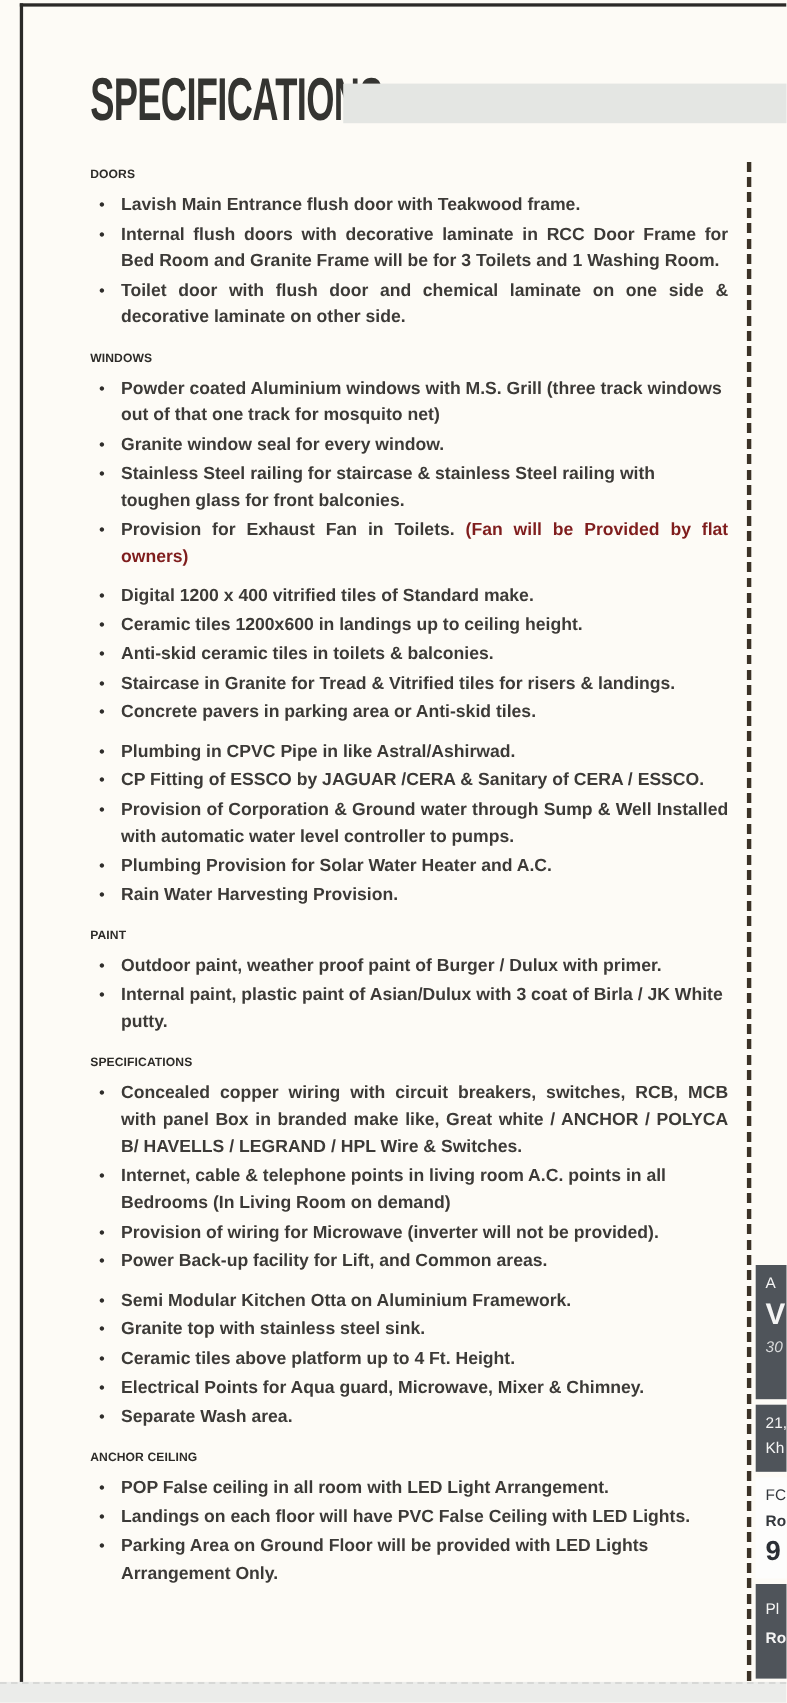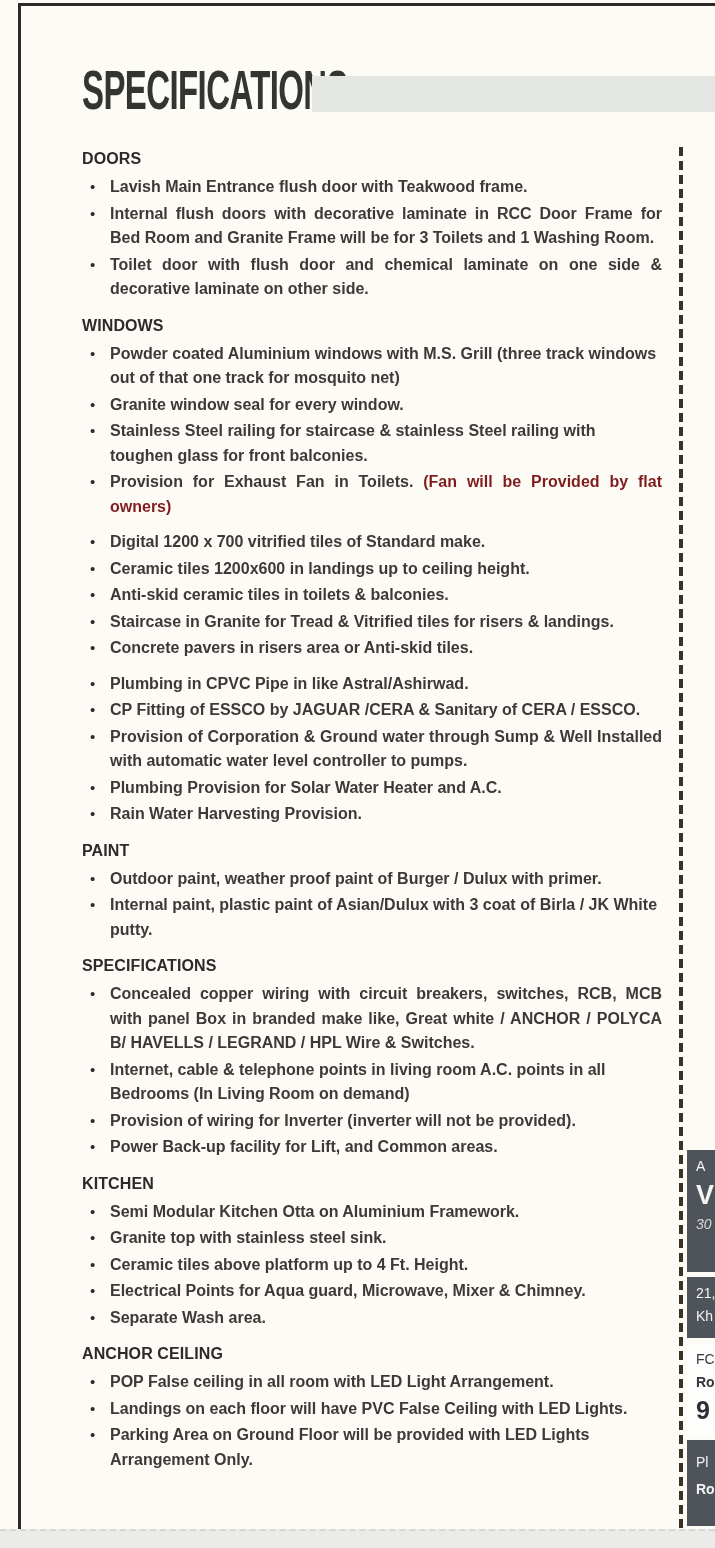--- a/index.html
+++ b/index.html
@@ -32,21 +32,21 @@
     position:absolute;left:679px;top:147px;width:4px;height:1383px;
     background:repeating-linear-gradient(180deg,#3b3226 0px,#3b3226 9px,transparent 9px,transparent 14px);
   }
   
   .content{
     position:absolute;left:82px;top:146px;width:580px;
     color:#3c3a37;font-size:16px;line-height:24.5px;
   }
   .section{margin-bottom:11px;}
   .section-heading{
-    font-weight:bold;color:#2d2b28;font-size:16px;line-height:26px;
+    font-weight:bold;color:#2d2b28;font-size:11px;line-height:26px;
     margin-bottom:3px;letter-spacing:0.1px;
   }
   .bullet-item{display:flex;margin-bottom:2px;}
   .bullet-dot{
     flex:0 0 28px;padding-left:8px;box-sizing:border-box;
     font-size:15px;color:#2f2d2b;line-height:24.5px;
   }
   .bullet-text{flex:1 1 auto;font-weight:bold;}
   .bullet-text.justify{text-align:justify;text-align-last:left;}
   .bullet-text b{color:#7f1d1d;}
@@ -111,37 +111,37 @@
         <span class="bullet-text">Stainless Steel railing for staircase &amp; stainless Steel railing with toughen glass for front balconies.</span>
       </div>
       <div class="bullet-item">
         <span class="bullet-dot">•</span>
         <span class="bullet-text justify">Provision for Exhaust Fan in Toilets. <b>(Fan will be Provided by flat owners)</b></span>
       </div>
     </div>
     <div class="section">
       <div class="bullet-item">
         <span class="bullet-dot">•</span>
-        <span class="bullet-text">Digital 1200 x 700 vitrified tiles of Standard make.</span>
+        <span class="bullet-text">Digital 1200 x 400 vitrified tiles of Standard make.</span>
       </div>
       <div class="bullet-item">
         <span class="bullet-dot">•</span>
         <span class="bullet-text">Ceramic tiles 1200x600 in landings up to ceiling height.</span>
       </div>
       <div class="bullet-item">
         <span class="bullet-dot">•</span>
         <span class="bullet-text">Anti-skid ceramic tiles in toilets &amp; balconies.</span>
       </div>
       <div class="bullet-item">
         <span class="bullet-dot">•</span>
         <span class="bullet-text">Staircase in Granite for Tread &amp; Vitrified tiles for risers &amp; landings.</span>
       </div>
       <div class="bullet-item">
         <span class="bullet-dot">•</span>
-        <span class="bullet-text">Concrete pavers in risers area or Anti-skid tiles.</span>
+        <span class="bullet-text">Concrete pavers in parking area or Anti-skid tiles.</span>
       </div>
     </div>
     <div class="section">
       <div class="bullet-item">
         <span class="bullet-dot">•</span>
         <span class="bullet-text">Plumbing in CPVC Pipe in like Astral/Ashirwad.</span>
       </div>
       <div class="bullet-item">
         <span class="bullet-dot">•</span>
         <span class="bullet-text">CP Fitting of ESSCO by JAGUAR /CERA &amp; Sanitary of CERA / ESSCO.</span>
@@ -175,29 +175,28 @@
       <div class="bullet-item">
         <span class="bullet-dot">•</span>
         <span class="bullet-text justify">Concealed copper wiring with circuit breakers, switches, RCB, MCB with panel Box in branded make like, Great white / ANCHOR / POLYCA B/ HAVELLS / LEGRAND / HPL Wire &amp; Switches.</span>
       </div>
       <div class="bullet-item">
         <span class="bullet-dot">•</span>
         <span class="bullet-text">Internet, cable &amp; telephone points in living room A.C. points in all Bedrooms (In Living Room on demand)</span>
       </div>
       <div class="bullet-item">
         <span class="bullet-dot">•</span>
-        <span class="bullet-text">Provision of wiring for Inverter (inverter will not be provided).</span>
+        <span class="bullet-text">Provision of wiring for Microwave (inverter will not be provided).</span>
       </div>
       <div class="bullet-item">
         <span class="bullet-dot">•</span>
         <span class="bullet-text">Power Back-up facility for Lift, and Common areas.</span>
       </div>
     </div>
     <div class="section">
-      <div class="section-heading">KITCHEN</div>
       <div class="bullet-item">
         <span class="bullet-dot">•</span>
         <span class="bullet-text">Semi Modular Kitchen Otta on Aluminium Framework.</span>
       </div>
       <div class="bullet-item">
         <span class="bullet-dot">•</span>
         <span class="bullet-text">Granite top with stainless steel sink.</span>
       </div>
       <div class="bullet-item">
         <span class="bullet-dot">•</span>

